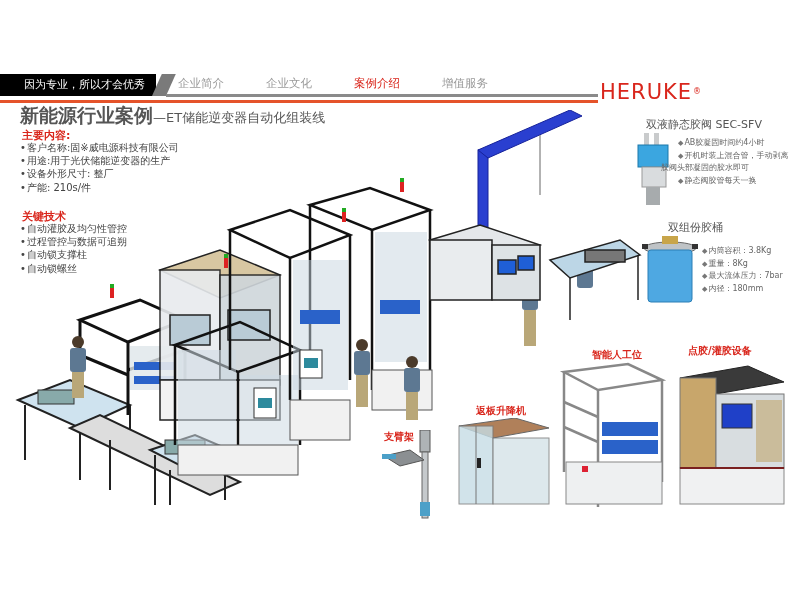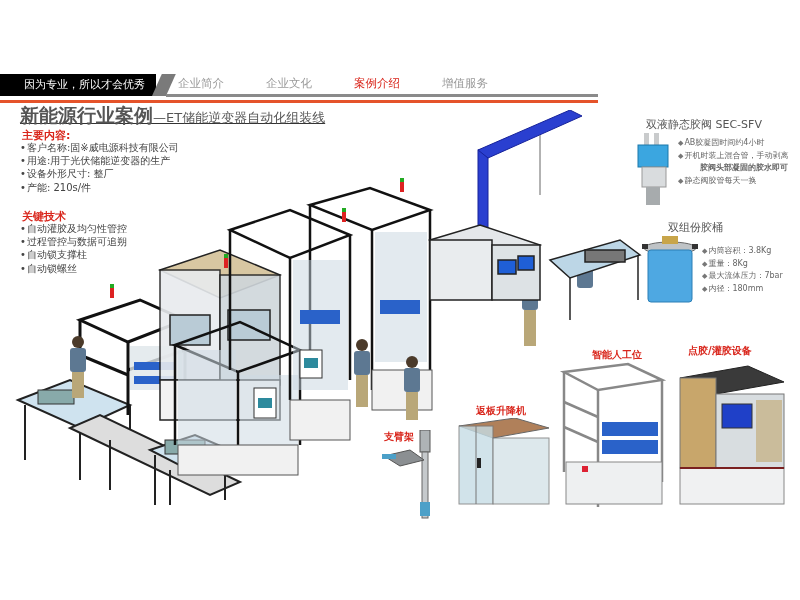--- a/index.html
+++ b/index.html
@@ -15,21 +15,21 @@
   .nav { position:absolute; left:178px; top:0; height:20px; display:flex; }
   .nav-item { font-size:11.5px; color:#9a9a9a; line-height:18px; margin-right:42px; cursor:pointer; }
   .nav-item.active { color:#d9261c; }
   .line-grey { position:absolute; left:166px; top:20px; width:432px; height:3px; background:#8a8a8a; }
   .line-orange { position:absolute; left:0; top:26px; width:598px; height:3px; background:#e5532a; }
   .logo { position:absolute; left:600px; top:8px; font-family:"DejaVu Sans", sans-serif; font-size:21px;
           letter-spacing:1px; color:#d9261c; font-weight:normal; line-height:20px; }
   .logo sup { font-size:8px; vertical-align:top; margin-left:1px; }
 
   
-  .title { position:absolute; left:20px; top:103px; white-space:nowrap;text-decoration:underline; }
+  .title { position:absolute; left:20px; top:103px; white-space:nowrap; }
   .title-main { font-size:19px; font-weight:bold; color:#555; }
   .title-sub { font-size:13px; color:#555; }
 
   
   .section-head { position:absolute; left:22px; font-size:11px; font-weight:bold; color:#d9261c; }
   .spec-list { position:absolute; left:20px; list-style:none; font-size:10px; line-height:13.2px; color:#444; }
   .spec-list li::before { content:"•"; margin-right:1px; }
 
   
   .comp-title { position:absolute; font-size:11px; color:#555; }
@@ -47,20 +47,21 @@
   <div class="slogan">因为专业，所以才会优秀</div>
   <div class="slant-grey"></div>
   <div class="nav">
     <div class="nav-item">企业简介</div>
     <div class="nav-item">企业文化</div>
     <div class="nav-item active">案例介绍</div>
     <div class="nav-item">增值服务</div>
   </div>
   <div class="line-grey"></div>
   <div class="line-orange"></div>
+  <div class="logo"><span>HERUKE</span><sup>®</sup></div>
 </div>
 
 <div class="title">
   <span class="title-main">新能源行业案例</span><span class="title-sub">—ET储能逆变器自动化组装线</span>
 </div>
 
 <div class="section-head" style="top:128px;">主要内容:</div>
 <ul class="spec-list" style="top:141px;">
   <li>客户名称:固※威电源科技有限公司</li>
   <li>用途:用于光伏储能逆变器的生产</li>
@@ -201,21 +202,21 @@
   <rect x="10" y="0" width="5" height="14" fill="#c9cbcc"></rect>
     <rect x="20" y="0" width="5" height="14" fill="#c9cbcc"></rect>
   <rect x="4" y="12" width="30" height="22" fill="#3ba6e0" stroke="#1d78aa"></rect>
   <rect x="8" y="34" width="24" height="20" fill="#d9dcde" stroke="#999"></rect>
   <rect x="12" y="54" width="14" height="18" fill="#a7abad"></rect>
 </svg>
 <ul class="bullets" style="left:678px; top:137px;">
   <li>AB胶凝固时间约4小时</li>
   <li>开机时装上混合管，手动剥离</li>
 </ul>
-<div class="bullets" style="left:700px; top:162px; position:absolute;font-weight:bold;">胶阀头部凝固的胶水即可</div>
+<div class="bullets" style="left:661px; top:162px; position:absolute;">胶阀头部凝固的胶水即可</div>
 <ul class="bullets" style="left:678px; top:175px;">
   <li>静态阀胶管每天一换</li>
 </ul>
 
 <div class="comp-title" style="left:668px; top:220px;">双组份胶桶</div>
 <svg class="figure" style="left:640px; top:234px;" width="60" height="72">
   <ellipse cx="30" cy="14" rx="26" ry="6" fill="#bfc3c6" stroke="#666"></ellipse>
   <rect x="22" y="2" width="16" height="8" fill="#c8a54a"></rect>
   <rect x="8" y="16" width="44" height="52" rx="3" fill="#4ea8e2" stroke="#2b7fb6"></rect>
   <rect x="2" y="10" width="6" height="5" fill="#333"></rect>

